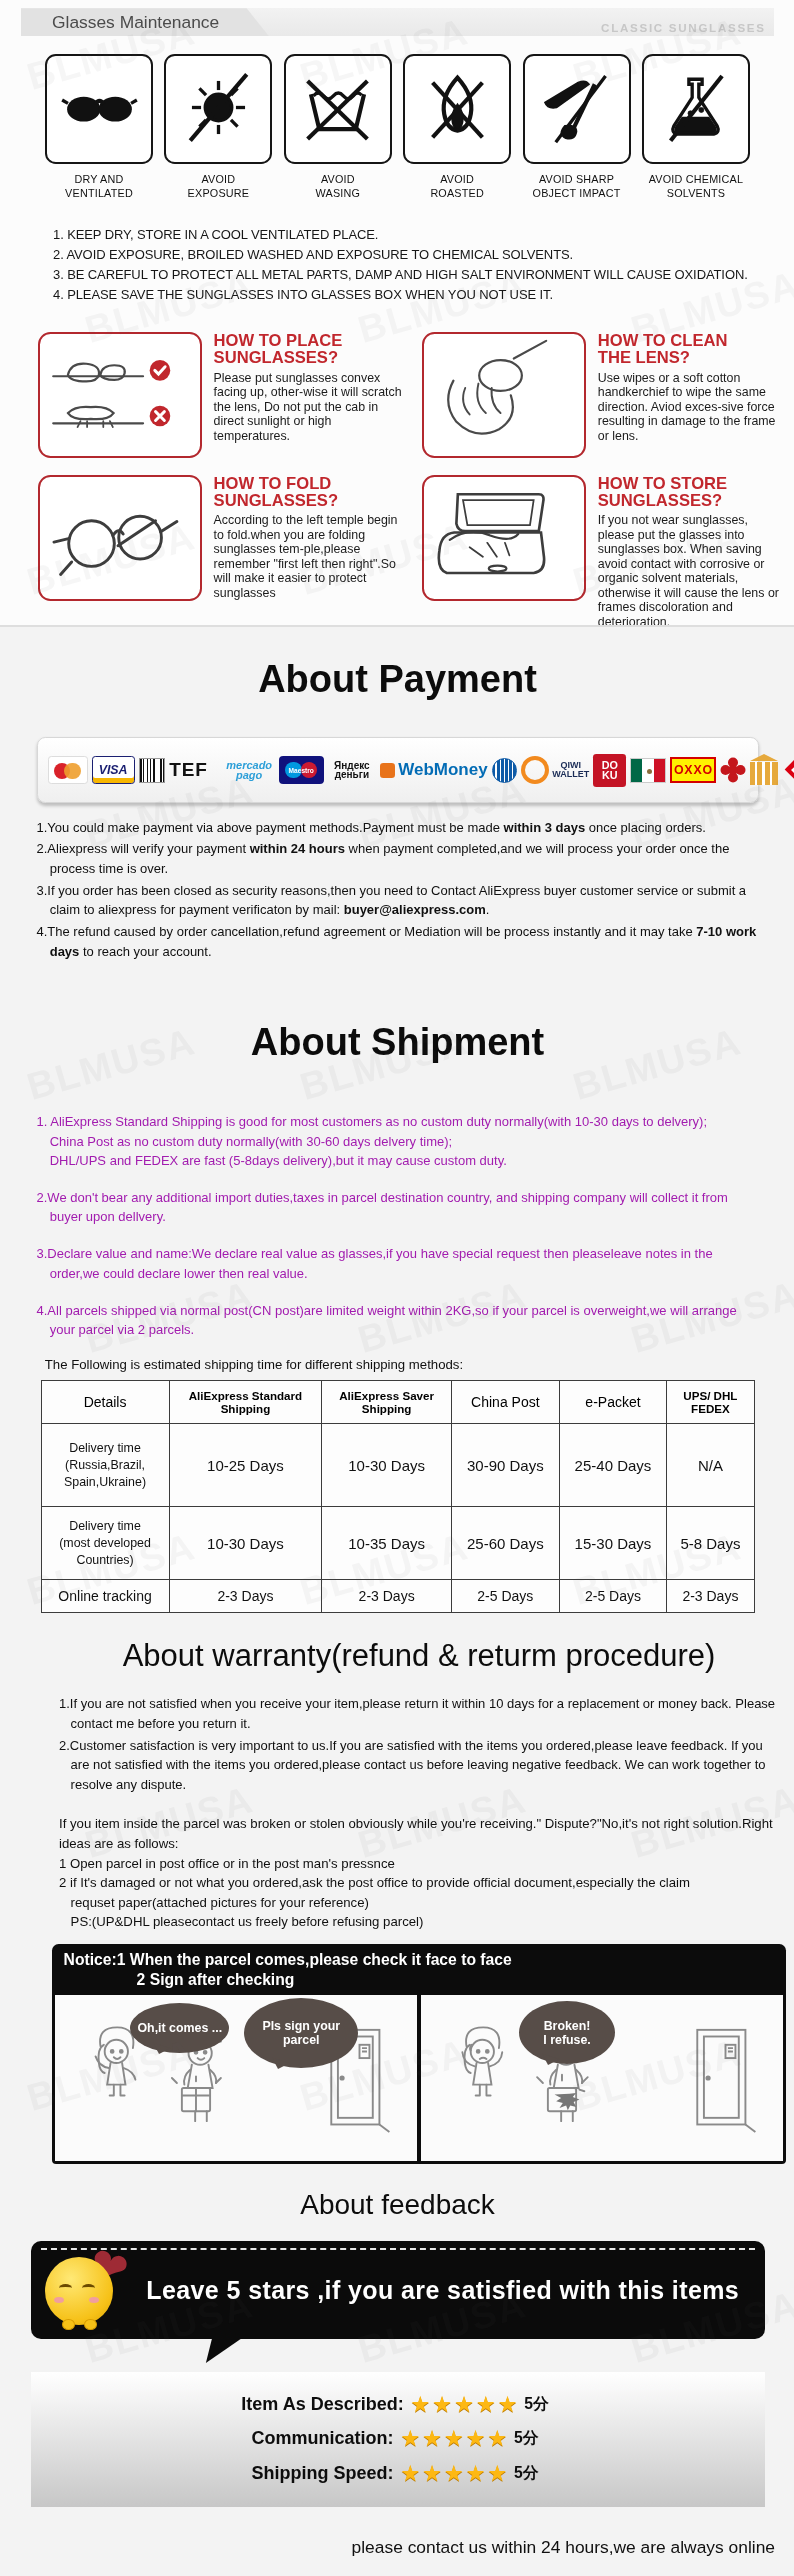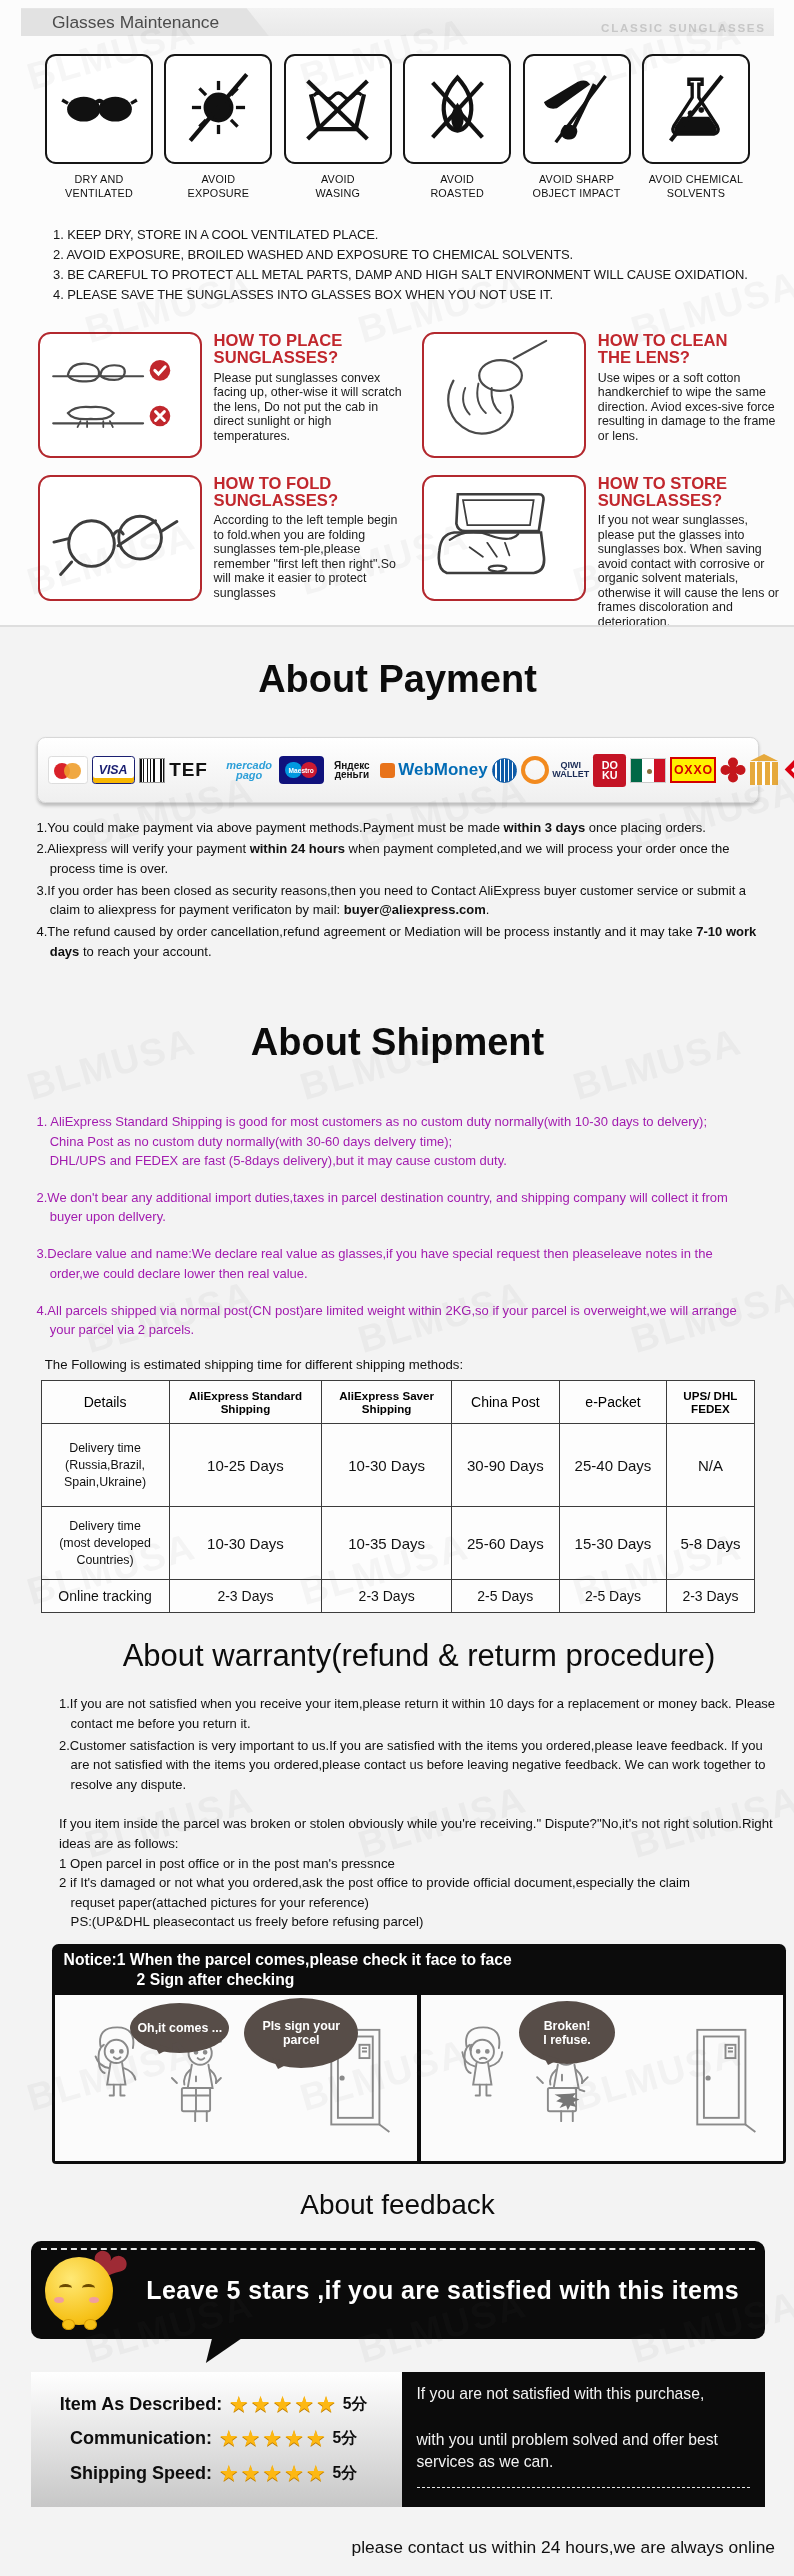--- a/index.html
+++ b/index.html
@@ -557,22 +557,17 @@
             <span class="rlabel">Communication:</span>
             <span class="rstars">★★★★★</span>
             <span class="rscore">5分</span>
           </div>
           <div class="rate">
             <span class="rlabel">Shipping Speed:</span>
             <span class="rstars">★★★★★</span>
             <span class="rscore">5分</span>
           </div>
         </div>
-      <div class="svc">
-        <div class="sl1">If you are not satisfied with this purchase,</div>
-        <div class="sl2">with you until problem solved and offer best services as we can.</div>
-        <div class="dash"></div>
-      </div>
     </div>
     <div class="fb-footer">please contact us within 24 hours,we are always online</div>
   </section>
 </div>
 
 
 </body></html>

